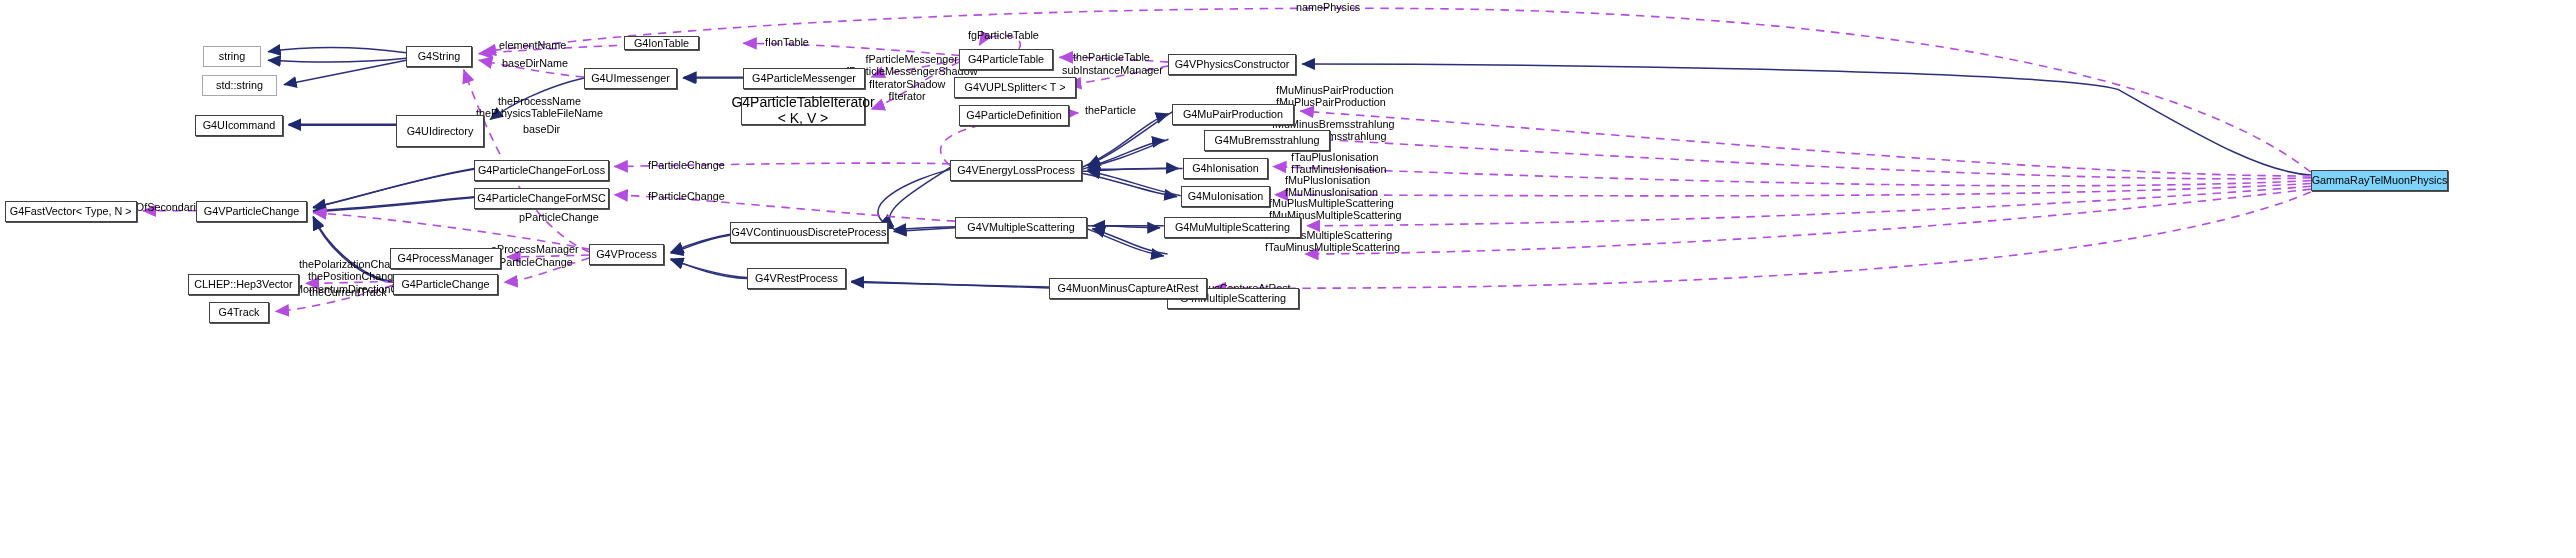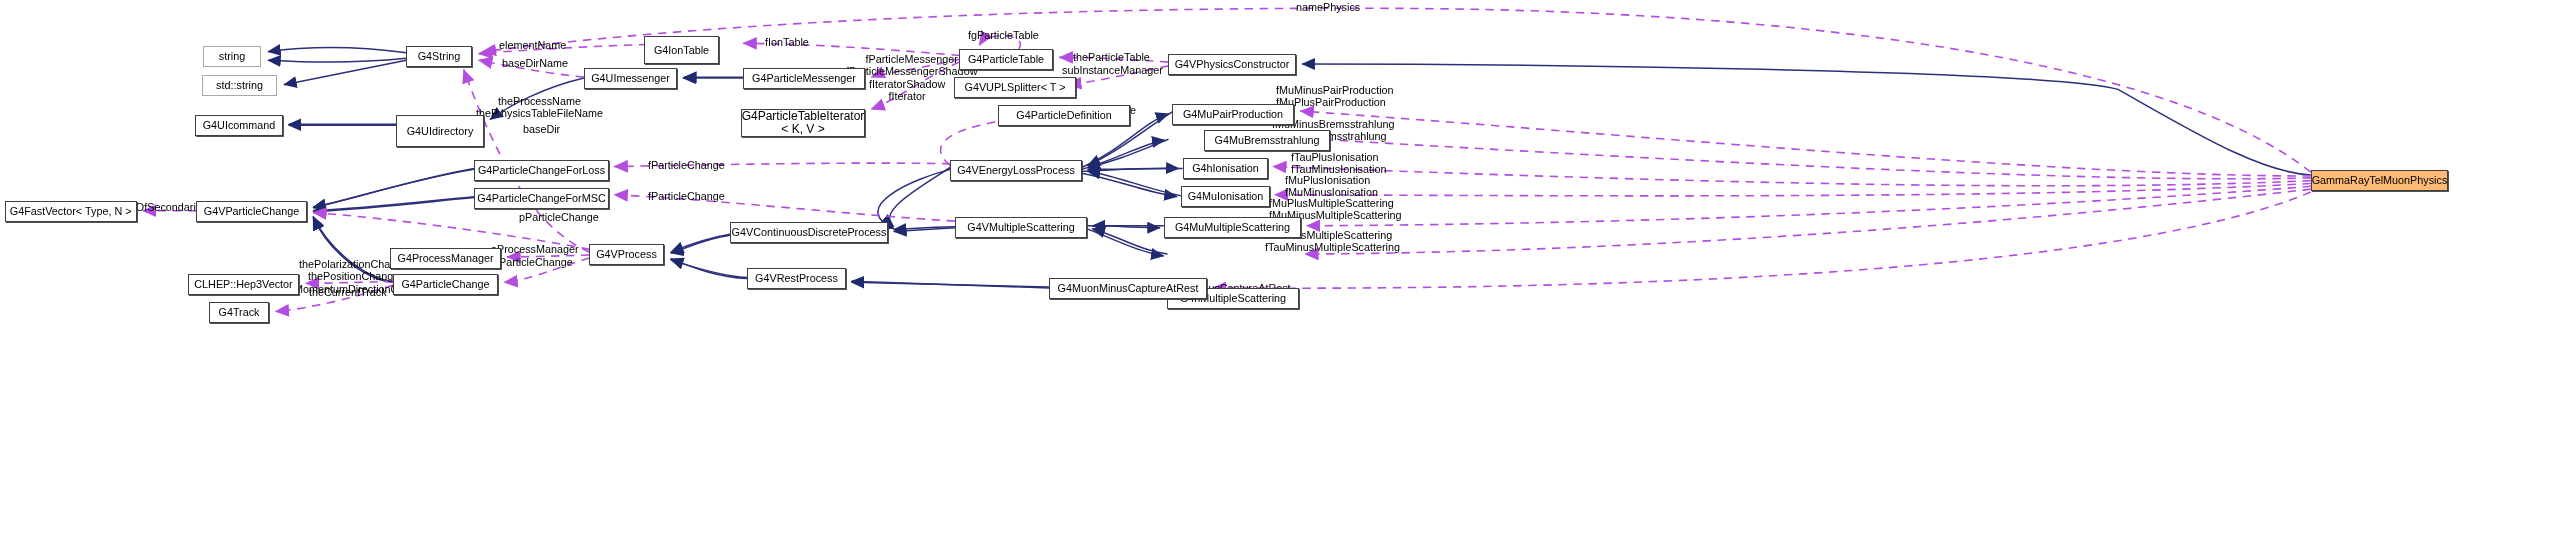--- a/index.html
+++ b/index.html
@@ -22,21 +22,21 @@
     line-height:1.12;
     display:flex;
     align-items:center;
     justify-content:center;
     text-align:center;
     white-space:pre;
     letter-spacing:0px;
     z-index:5;
   }
   .node.solid{border:0.9px solid #404040;box-shadow:0.9px 0.9px 0 0 #404040;}
-  .node.current{background:#fdba74;border:0.9px solid #404040;box-shadow:0.9px 0.9px 0 0 #404040;}
+  .node.current{background:#7dd3fc;border:0.9px solid #404040;box-shadow:0.9px 0.9px 0 0 #404040;}
   .node.plain{border:0.9px solid #a8a8a8;box-shadow:none;}
   .edge-label{
     position:absolute;
     font-size:10.8px;
     color:#000000;
     white-space:pre;
     text-align:center;
     line-height:1.15;
     z-index:4;
   }
@@ -165,27 +165,27 @@
     </g>
   </svg>
 
   <div>
     <div class="node plain" style="left:203px;top:46px;width:58px;height:21px;">string</div>
     <div class="node plain" style="left:202px;top:75px;width:75px;height:21px;">std::string</div>
     <div class="node solid" style="left:406px;top:46px;width:66px;height:21px;">G4String</div>
     <div class="node solid" style="left:195px;top:115px;width:88px;height:21px;">G4UIcommand</div>
     <div class="node solid" style="left:396px;top:115px;width:88px;height:32px;">G4UIdirectory</div>
     <div class="node solid" style="left:584px;top:68px;width:93px;height:21px;">G4UImessenger</div>
-    <div class="node solid" style="left:644px;top:36px;width:75px;height:28px;">G4IonTable</div>
+    <div class="node solid" style="left:624px;top:36px;width:75px;height:14px;">G4IonTable</div>
     <div class="node solid" style="left:743px;top:68px;width:122px;height:21px;">G4ParticleMessenger</div>
-    <div class="node solid" style="left:741px;top:97px;width:124px;height:28px;font-size:12px;margin-top:12px;">G4ParticleTableIterator
+    <div class="node solid" style="left:741px;top:97px;width:124px;height:28px;font-size:14px;">G4ParticleTableIterator
 &lt; K, V &gt;</div>
     <div class="node solid" style="left:959px;top:49px;width:94px;height:21px;">G4ParticleTable</div>
     <div class="node solid" style="left:954px;top:77px;width:122px;height:21px;">G4VUPLSplitter&lt; T &gt;</div>
-    <div class="node solid" style="left:998px;top:105px;width:132px;height:21px;">G4ParticleDefinition</div>
+    <div class="node solid" style="left:959px;top:105px;width:110px;height:21px;">G4ParticleDefinition</div>
     <div class="node solid" style="left:1168px;top:54px;width:128px;height:21px;">G4VPhysicsConstructor</div>
     <div class="node solid" style="left:1172px;top:104px;width:122px;height:21px;">G4MuPairProduction</div>
     <div class="node solid" style="left:1168px;top:130px;width:126px;height:21px;margin-left:36px;">G4MuBremsstrahlung</div>
     <div class="node solid" style="left:1183px;top:158px;width:85px;height:21px;">G4hIonisation</div>
     <div class="node solid" style="left:1181px;top:186px;width:89px;height:21px;">G4MuIonisation</div>
     <div class="node solid" style="left:1164px;top:217px;width:137px;height:21px;">G4MuMultipleScattering</div>
     <div class="node solid" style="left:1167px;top:246px;width:132px;height:21px;margin-top:42px;">G4hMultipleScattering</div>
     <div class="node solid" style="left:950px;top:160px;width:132px;height:21px;">G4VEnergyLossProcess</div>
     <div class="node solid" style="left:955px;top:217px;width:132px;height:21px;">G4VMultipleScattering</div>
     <div class="node solid" style="left:730px;top:222px;width:158px;height:21px;">G4VContinuousDiscreteProcess</div>

